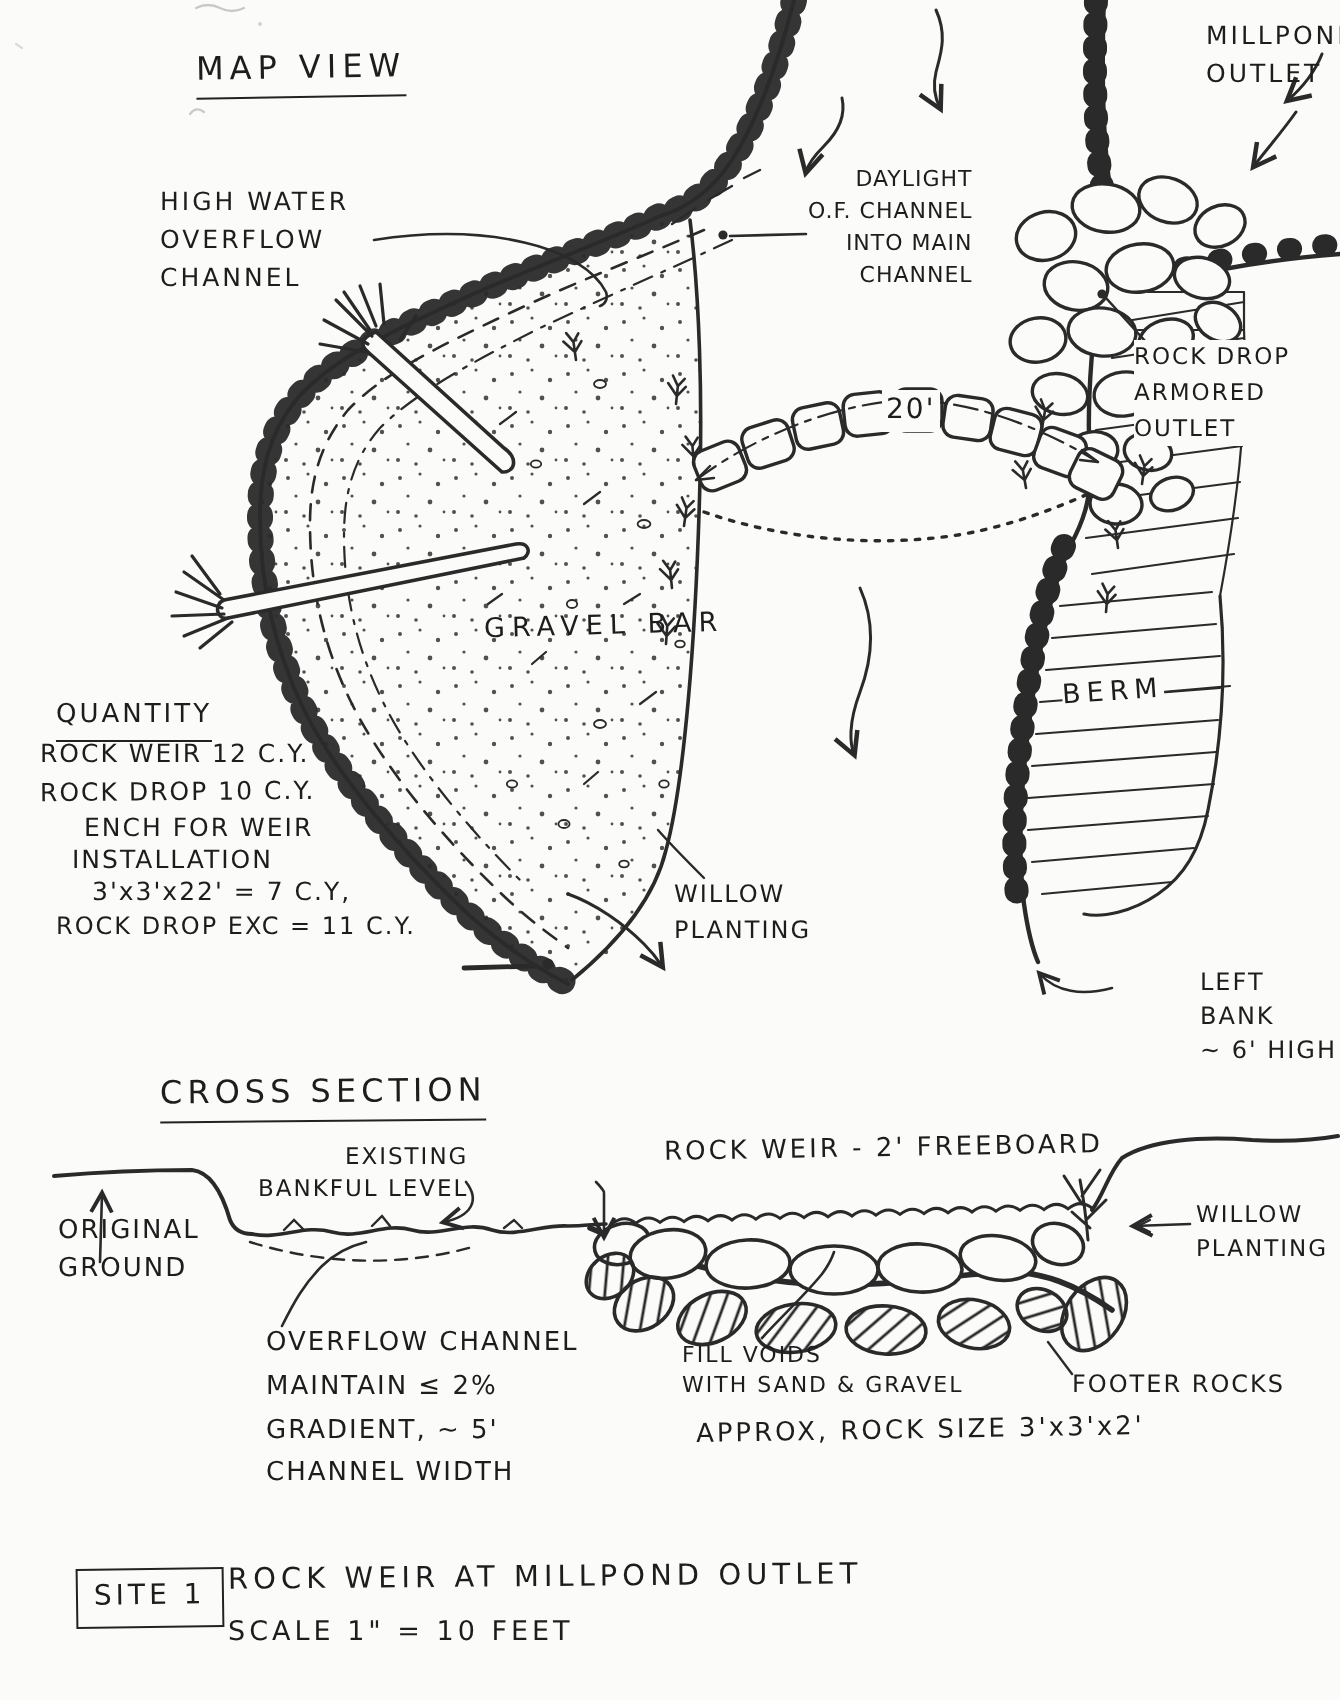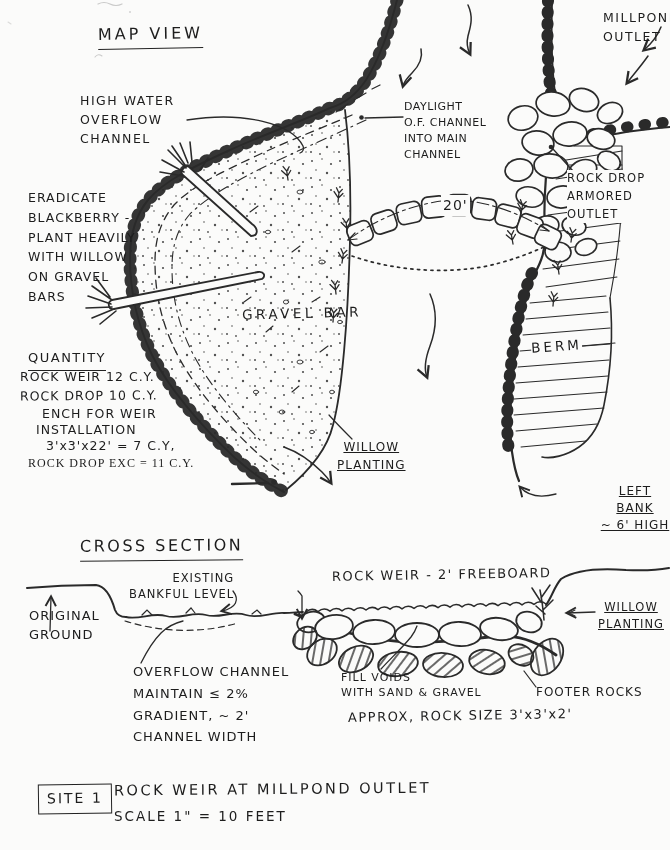--- a/index.html
+++ b/index.html
@@ -3,21 +3,21 @@
 <meta charset="utf-8">
 <style>
   html,body{margin:0;padding:0;background:#e8e8e6;}
   .page{position:relative;width:670px;height:850px;background:#fbfbfa;overflow:hidden;
         font-family:"DejaVu Sans",sans-serif;}
   .art{position:absolute;left:0;top:0;}
   .lbl{position:absolute;color:#1d1d1d;white-space:pre-line;line-height:1.5;
        letter-spacing:1px;font-family:"DejaVu Sans",sans-serif;}
   .ul{border-bottom:1.6px solid #222;padding-bottom:2px;}
   .bg{background:#fbfbfa;}
-  .ctr{text-align:center;text-decoration:underline;}
+  .ctr{text-align:left;}
   .box{border:1.7px solid #222;padding:3px 8px 4px 8px;}
 </style>
 </head>
 <body>
 
 <div class="page">
 
 <svg class="art" width="670" height="850" viewBox="0 0 670 850">
 <defs>
   <pattern id="stip" width="28" height="26" patternUnits="userSpaceOnUse">
@@ -241,43 +241,37 @@
 
 <div class="lbl ul" style="left:98px;top:22px;font-size:16px;letter-spacing:3px;transform:rotate(-1deg);">MAP VIEW</div>
 
 <div class="lbl" style="left:603px;top:8px;font-size:12.5px;letter-spacing:1.5px;line-height:1.55;width:95px;">MILLPOND
 OUTLET</div>
 
 <div class="lbl" style="left:80px;top:92px;font-size:12.5px;letter-spacing:1.5px;line-height:1.5;">HIGH WATER
 OVERFLOW
 CHANNEL</div>
 
-<div class="lbl" style="left:404px;top:99px;font-size:11px;letter-spacing:0.5px;line-height:1.45;">DAYLIGHT
+<div class="lbl" style="left:404px;top:82px;font-size:11px;letter-spacing:0.5px;line-height:1.45;text-align:right;">DAYLIGHT
 O.F. CHANNEL
 INTO MAIN
 CHANNEL</div>
 
 <div class="lbl bg" style="left:567px;top:170px;font-size:11.5px;letter-spacing:1px;line-height:1.55;">ROCK DROP
 ARMORED
 OUTLET</div>
 
-<div class="lbl" style="left:28px;top:188px;font-size:12.5px;letter-spacing:1px;line-height:1.58;">ERADICATE
-BLACKBERRY -
-PLANT HEAVILY
-WITH WILLOW
-ON GRAVEL
-BARS</div>
 
 <div class="lbl ul" style="left:28px;top:348px;font-size:13px;letter-spacing:1.5px;">QUANTITY</div>
 <div class="lbl" style="left:20px;top:368px;font-size:12.5px;">ROCK WEIR 12 C.Y.</div>
 <div class="lbl" style="left:20px;top:387px;font-size:12.5px;transform:rotate(-0.5deg);">ROCK DROP 10 C.Y.</div>
 <div class="lbl" style="left:42px;top:405px;font-size:12.5px;">ENCH FOR WEIR</div>
 <div class="lbl" style="left:36px;top:421px;font-size:12.5px;">INSTALLATION</div>
 <div class="lbl" style="left:46px;top:437px;font-size:12.5px;">3'x3'x22' = 7 C.Y,</div>
-<div class="lbl" style="left:28px;top:454px;font-size:12px;font-family:Liberation Serif, serif;">ROCK DROP EXC = 11 C.Y.</div>
+<div class="lbl" style="left:28px;top:454px;font-size:12px;">ROCK DROP EXC = 11 C.Y.</div>
 
 <div class="lbl" style="left:242px;top:303px;font-size:13.5px;letter-spacing:3.5px;transform:rotate(-1.5deg);">GRAVEL BAR</div>
 
 <div class="lbl bg" style="left:441px;top:195px;font-size:14px;padding:0 2px;">20'</div>
 
 <div class="lbl ctr" style="left:337px;top:438px;font-size:12px;line-height:1.5;">WILLOW
 PLANTING</div>
 
 
 <div class="lbl bg" style="left:531px;top:336px;font-size:13.5px;letter-spacing:3px;transform:rotate(-4deg);">BERM</div>
@@ -298,21 +292,21 @@
 <div class="lbl ctr" style="left:598px;top:599px;font-size:11.5px;line-height:1.5;">WILLOW
 PLANTING</div>
 
 <div class="lbl" style="left:341px;top:670px;font-size:11px;line-height:1.4;">FILL VOIDS
 WITH SAND &amp; GRAVEL</div>
 
 <div class="lbl" style="left:536px;top:683px;font-size:12px;letter-spacing:1px;">FOOTER ROCKS</div>
 
 <div class="lbl" style="left:133px;top:661px;font-size:13px;letter-spacing:1px;line-height:1.68;">OVERFLOW CHANNEL
 MAINTAIN ≤ 2%
-GRADIENT, ~ 2'
+GRADIENT, ~ 5'
 CHANNEL WIDTH</div>
 
 <div class="lbl" style="left:348px;top:706px;font-size:13px;letter-spacing:1.5px;transform:rotate(-1deg);">APPROX, ROCK SIZE 3'x3'x2'</div>
 
 <div class="lbl box" style="left:38px;top:784px;font-size:14px;letter-spacing:2px;transform:rotate(-0.8deg);">SITE 1</div>
 
 <div class="lbl" style="left:114px;top:779px;font-size:14.5px;letter-spacing:2.5px;transform:rotate(-0.5deg);">ROCK WEIR AT MILLPOND OUTLET</div>
 
 <div class="lbl" style="left:114px;top:806px;font-size:13.5px;letter-spacing:2px;">SCALE 1" = 10 FEET</div>
 

